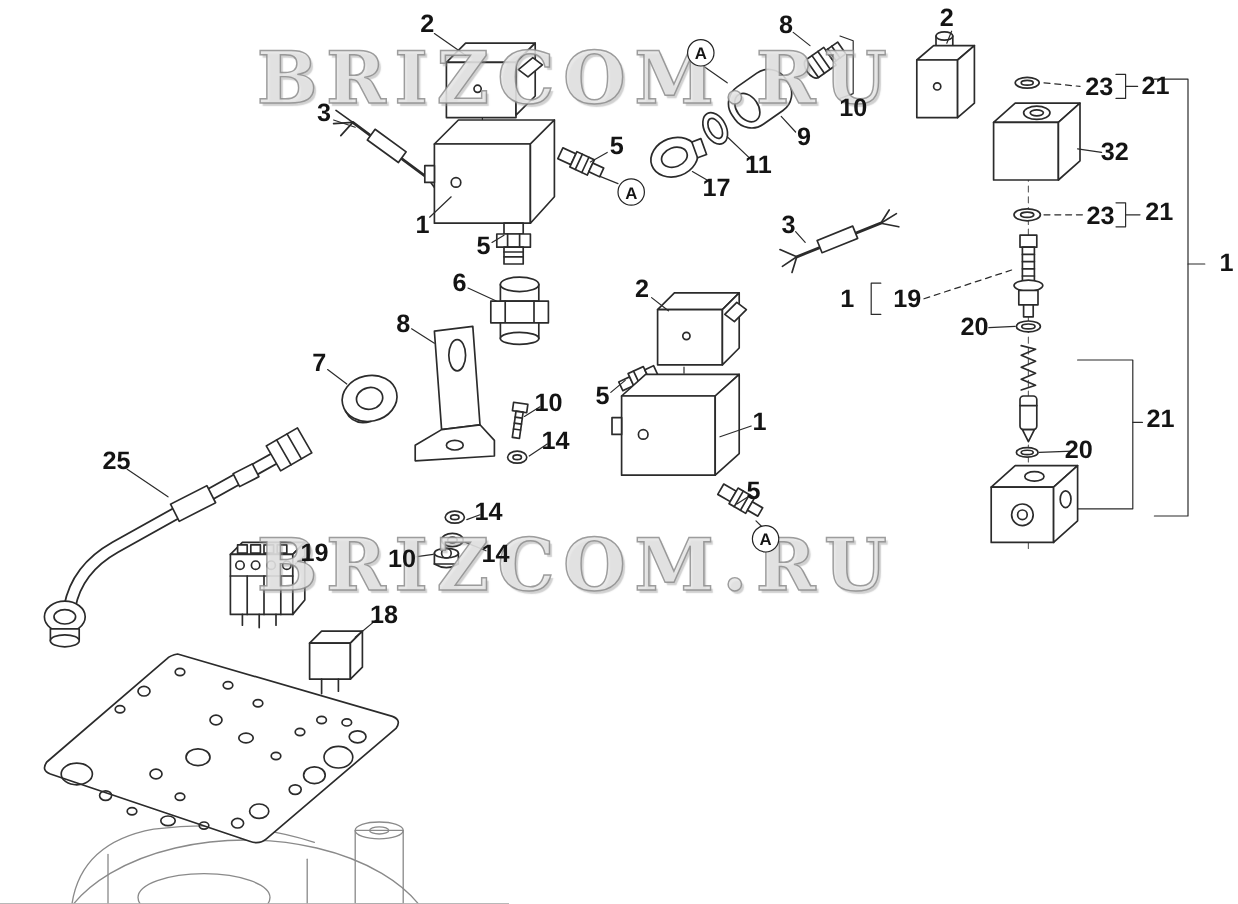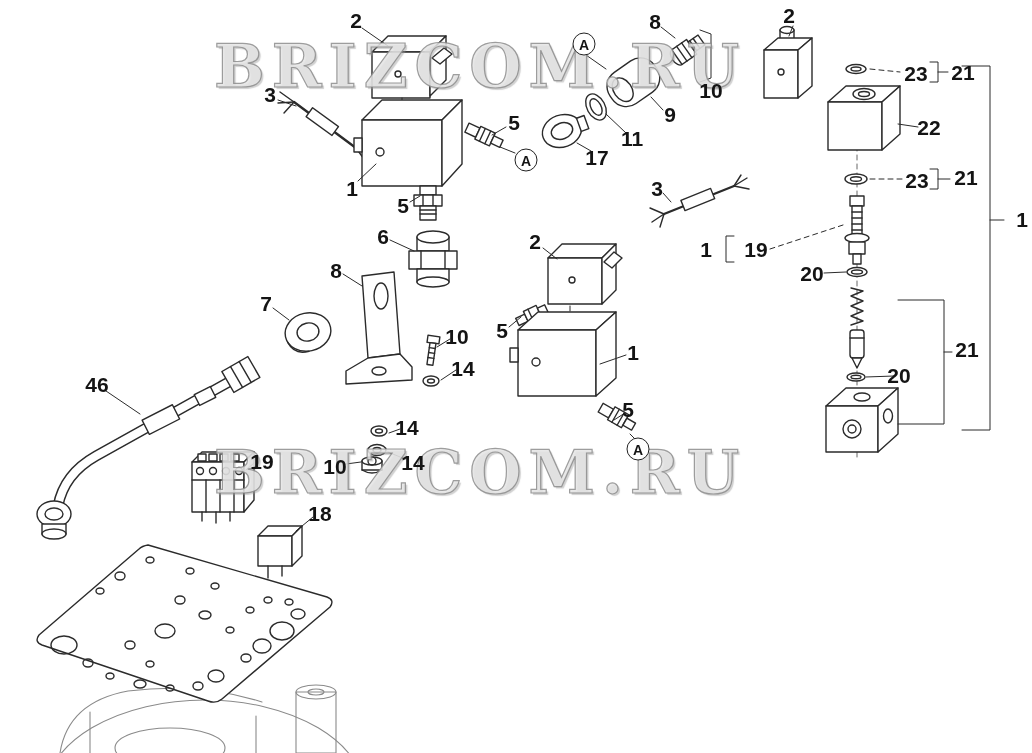--- a/index.html
+++ b/index.html
@@ -432,41 +432,41 @@
   <div class="part-label" style="left:655px;top:21px">8</div>
   <div class="part-label" style="left:789px;top:15px">2</div>
   <div class="part-label" style="left:270px;top:94px">3</div>
   <div class="part-label" style="left:514px;top:122px">5</div>
   <div class="part-label" style="left:711px;top:90px">10</div>
   <div class="part-label" style="left:670px;top:114px">9</div>
   <div class="part-label" style="left:916px;top:73px">23</div>
   <div class="part-label" style="left:963px;top:72px">21</div>
   <div class="part-label" style="left:632px;top:138px">11</div>
   <div class="part-label" style="left:597px;top:157px">17</div>
-  <div class="part-label" style="left:929px;top:127px">22</div>
+  <div class="part-label" style="left:929px;top:127px">32</div>
   <div class="part-label" style="left:352px;top:188px">1</div>
   <div class="part-label" style="left:917px;top:180px">23</div>
   <div class="part-label" style="left:966px;top:177px">21</div>
   <div class="part-label" style="left:403px;top:205px">5</div>
   <div class="part-label" style="left:657px;top:188px">3</div>
   <div class="part-label" style="left:1022px;top:219px">1</div>
   <div class="part-label" style="left:383px;top:236px">6</div>
   <div class="part-label" style="left:535px;top:241px">2</div>
   <div class="part-label" style="left:706px;top:249px">1</div>
   <div class="part-label" style="left:756px;top:249px">19</div>
   <div class="part-label" style="left:336px;top:270px">8</div>
   <div class="part-label" style="left:812px;top:273px">20</div>
   <div class="part-label" style="left:266px;top:303px">7</div>
   <div class="part-label" style="left:502px;top:330px">5</div>
   <div class="part-label" style="left:457px;top:336px">10</div>
   <div class="part-label" style="left:633px;top:352px">1</div>
   <div class="part-label" style="left:967px;top:349px">21</div>
   <div class="part-label" style="left:463px;top:368px">14</div>
   <div class="part-label" style="left:899px;top:375px">20</div>
-  <div class="part-label" style="left:97px;top:384px">46</div>
+  <div class="part-label" style="left:97px;top:384px">25</div>
   <div class="part-label" style="left:628px;top:409px">5</div>
   <div class="part-label" style="left:407px;top:427px">14</div>
   <div class="part-label" style="left:262px;top:461px">19</div>
   <div class="part-label" style="left:335px;top:466px">10</div>
   <div class="part-label" style="left:413px;top:462px">14</div>
   <div class="part-label" style="left:320px;top:513px">18</div>
 
   <div class="ref-circle" style="left:584px;top:44px">A</div>
   <div class="ref-circle" style="left:526px;top:160px">A</div>
   <div class="ref-circle" style="left:638px;top:449px">A</div>

